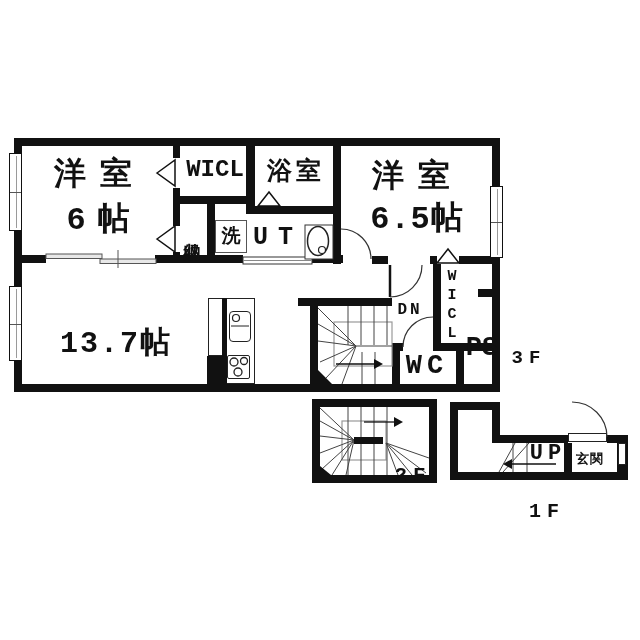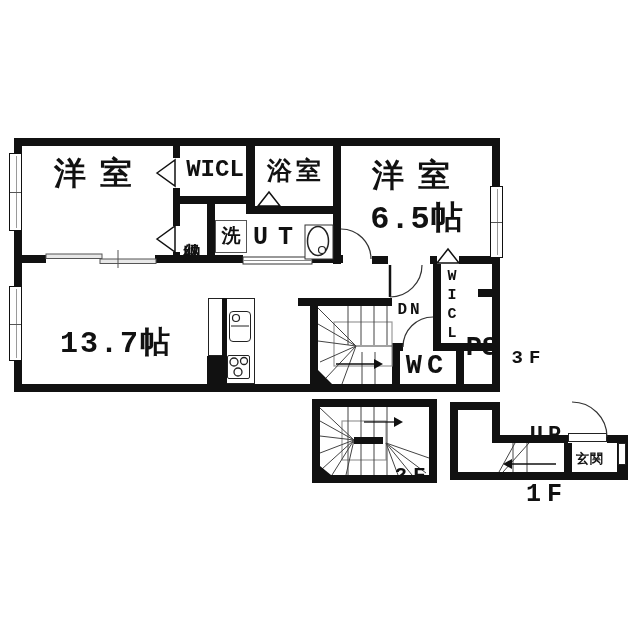--- a/index.html
+++ b/index.html
@@ -143,31 +143,32 @@
     </g>
 
     <g>
       <path d="M513 443V472 M527 443V472 M499 472L515 443 M503 472L529 443" fill="none" stroke="#444" stroke-width="1"></path>
       <line x1="512" y1="464" x2="556" y2="464" stroke="#111" stroke-width="1.3"></line>
       <polygon points="512,459 503,464 512,469" fill="#111"></polygon>
     </g>
   </svg>
 
   <div class="lbl" style="left:100px;top:176px;font-size:32px;letter-spacing:14px">洋室</div>
+  <div class="lbl" style="left:104px;top:221px;font-size:32px;letter-spacing:12px">6帖</div>
   <div class="lbl" style="left:215px;top:170px;font-size:24px;letter-spacing:0px">WICL</div>
   <div class="lbl" style="left:296px;top:172px;font-size:25px;letter-spacing:4px">浴室</div>
   <div class="lbl" style="left:418px;top:178px;font-size:32px;letter-spacing:14px">洋室</div>
   <div class="lbl" style="left:417px;top:220px;font-size:32px;letter-spacing:1px">6.5帖</div>
   <div class="lbl v" style="left:191px;top:229px;font-size:17px">収納</div>
   <div class="lbl" style="left:231px;top:237px;font-size:19px">洗</div>
   <div class="lbl" style="left:278px;top:237px;font-size:25px;letter-spacing:10px">UT</div>
   <div class="lbl" style="left:116px;top:344px;font-size:30px;letter-spacing:2px">13.7帖</div>
   <div class="lbl" style="left:410px;top:310px;font-size:16px;letter-spacing:3px">DN</div>
   <div class="lbl v" style="left:452px;top:306px;font-size:15px;letter-spacing:2px">WICL</div>
   <div class="lbl" style="left:427px;top:366px;font-size:27px;letter-spacing:5px">WC</div>
   <div class="lbl" style="left:482px;top:348px;font-size:27px;letter-spacing:0px">PS</div>
   <div class="lbl" style="left:529px;top:358px;font-size:19px;letter-spacing:6px">3F</div>
   <div class="lbl" style="left:413px;top:475px;font-size:21px;letter-spacing:6px">2F</div>
-  <div class="lbl" style="left:548px;top:436px;font-size:22px;letter-spacing:5px">UP</div>
+  <div class="lbl" style="left:548px;top:454px;font-size:22px;letter-spacing:5px">UP</div>
   <div class="lbl" style="left:590px;top:459px;font-size:13px;letter-spacing:1px">玄関</div>
-  <div class="lbl" style="left:547px;top:494px;font-size:25px;letter-spacing:6px">1F</div>
+  <div class="lbl" style="left:547px;top:512px;font-size:20px;letter-spacing:6px">1F</div>
 
 </div>
 
 </body></html>

